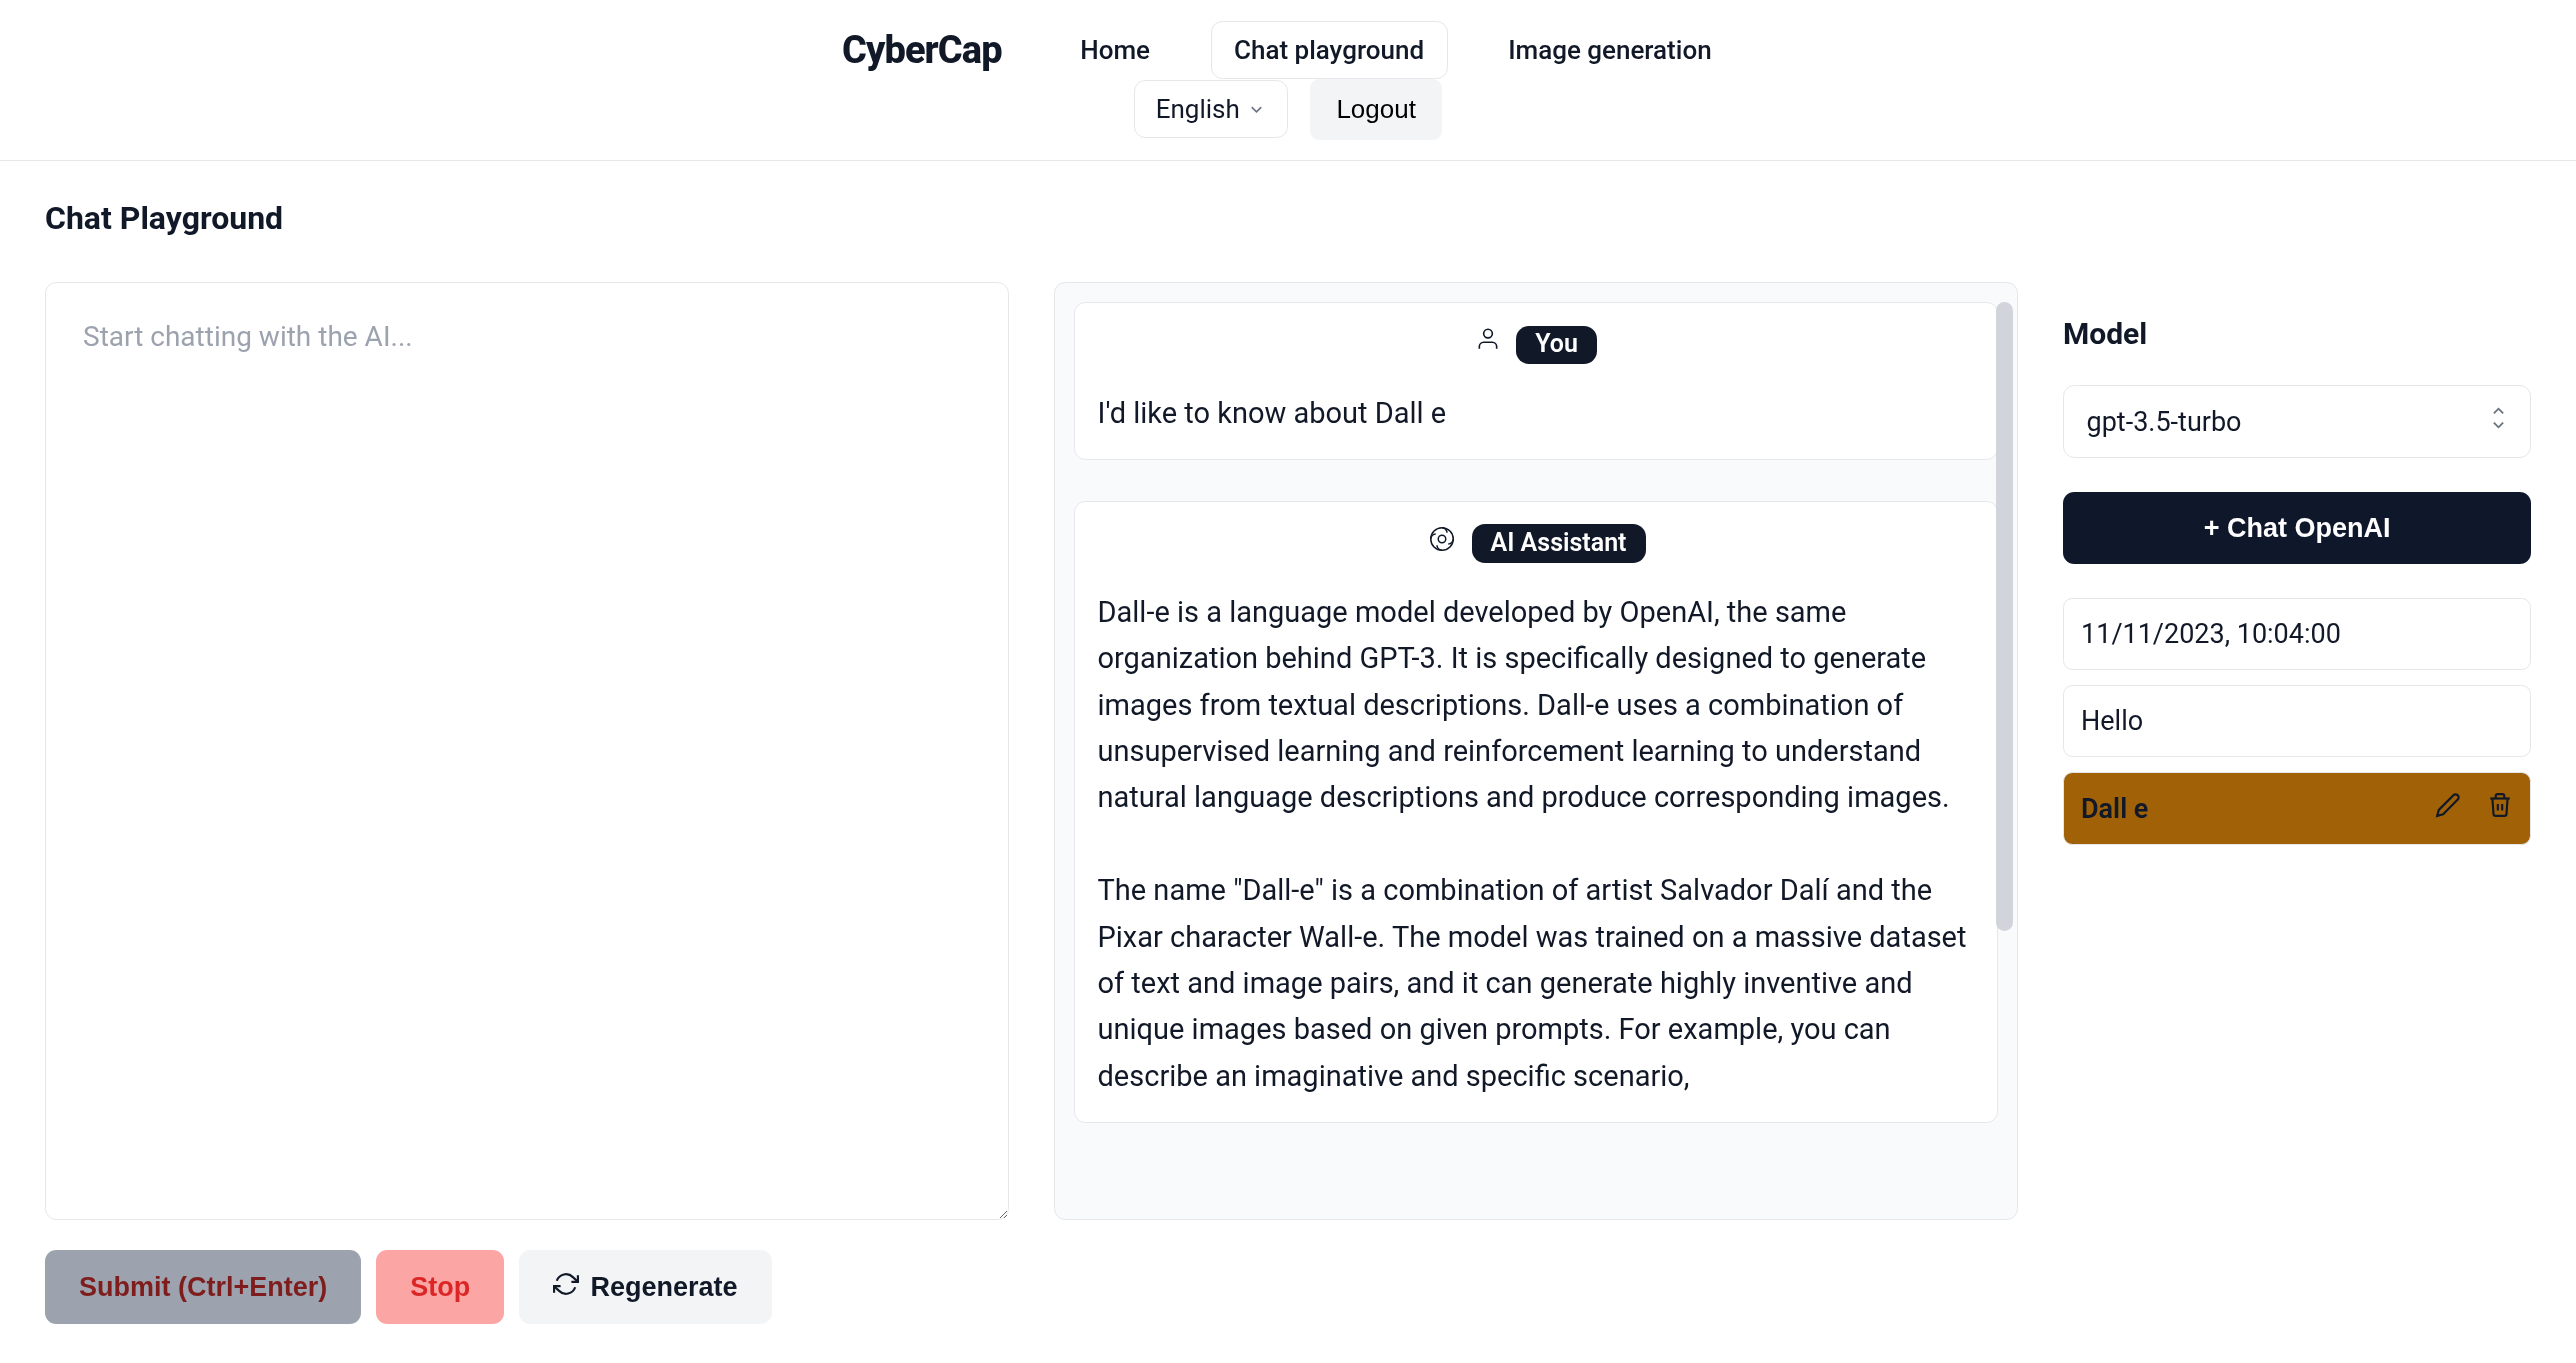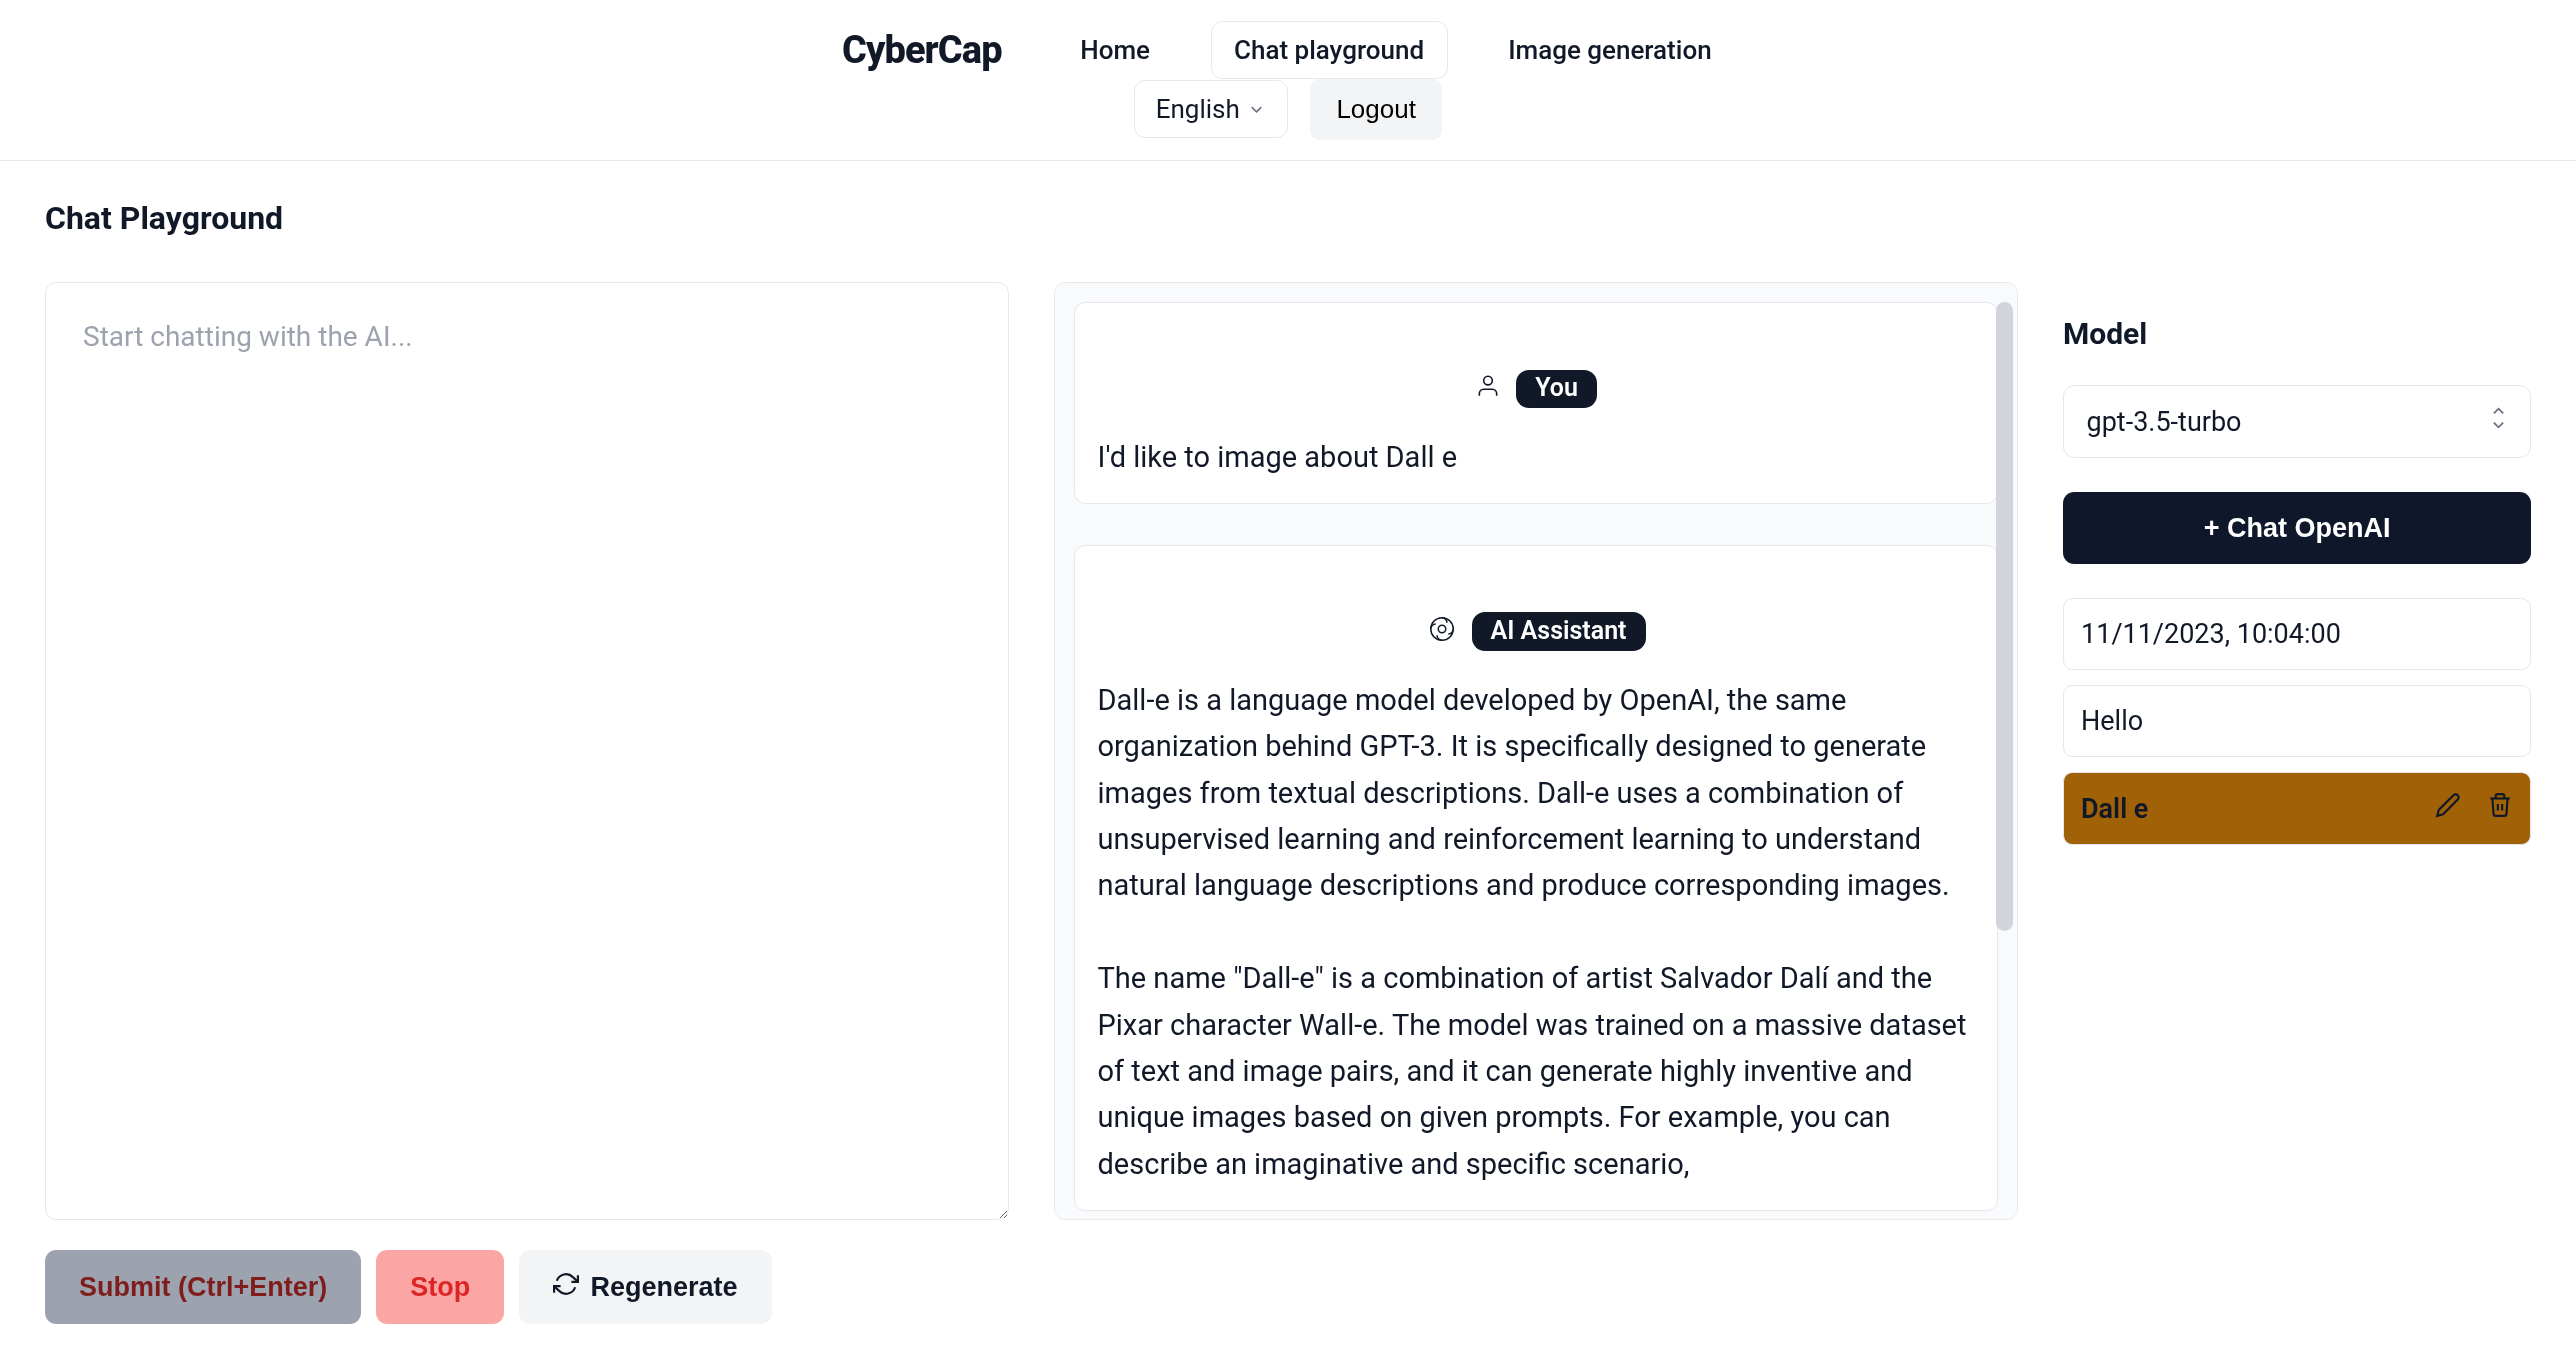--- a/index.html
+++ b/index.html
@@ -207,25 +207,24 @@
 .message-card {
   background: #ffffff;
   border: 0.9px solid #e5e7eb;
   border-radius: 11.3px;
   padding: 22.5px;
   margin-bottom: 41px;
 }
 
 .message-header {
   display: flex;
-  align-items: center;
+  align-items: flex-start;
   justify-content: center;
   gap: 15px;
   margin-bottom: 26px;
-  margin-top: 44px;
 }
 
 .role-badge {
   background: #111827;
   color: #ffffff;
   border-radius: 13px;
   padding: 3.8px 19px 5.6px 19px;
   font-size: 25px;
   font-weight: 600;
 }
@@ -362,21 +361,21 @@
       <div class="message-card">
         <div class="message-header">
           <span>
             <svg class="icon-svg" viewBox="0 0 24 24" fill="none" stroke="#111827" stroke-width="1.5">
               <path d="M20 21v-2a4 4 0 0 0-4-4H8a4 4 0 0 0-4 4v2"></path>
               <circle cx="12" cy="7" r="4"></circle>
             </svg>
           </span>
           <span class="role-badge">You</span>
         </div>
-        <div class="message-content">I'd like to image about Dall e</div>
+        <div class="message-content">I'd like to know about Dall e</div>
       </div>
 
       <div class="message-card">
         <div class="message-header">
           <span>
             <svg width="30" height="30" viewBox="0 0 24 24" fill="none" stroke="#111827" stroke-width="1.2">
               <circle cx="12" cy="12" r="9"></circle>
               <path d="M12 3 a 4 4 0 0 1 4 4 M12 21 a 4 4 0 0 1 -4 -4 M3 12 a 4 4 0 0 1 4 -4 M21 12 a 4 4 0 0 1 -4 4"></path>
               <circle cx="12" cy="12" r="3"></circle>
             </svg>

